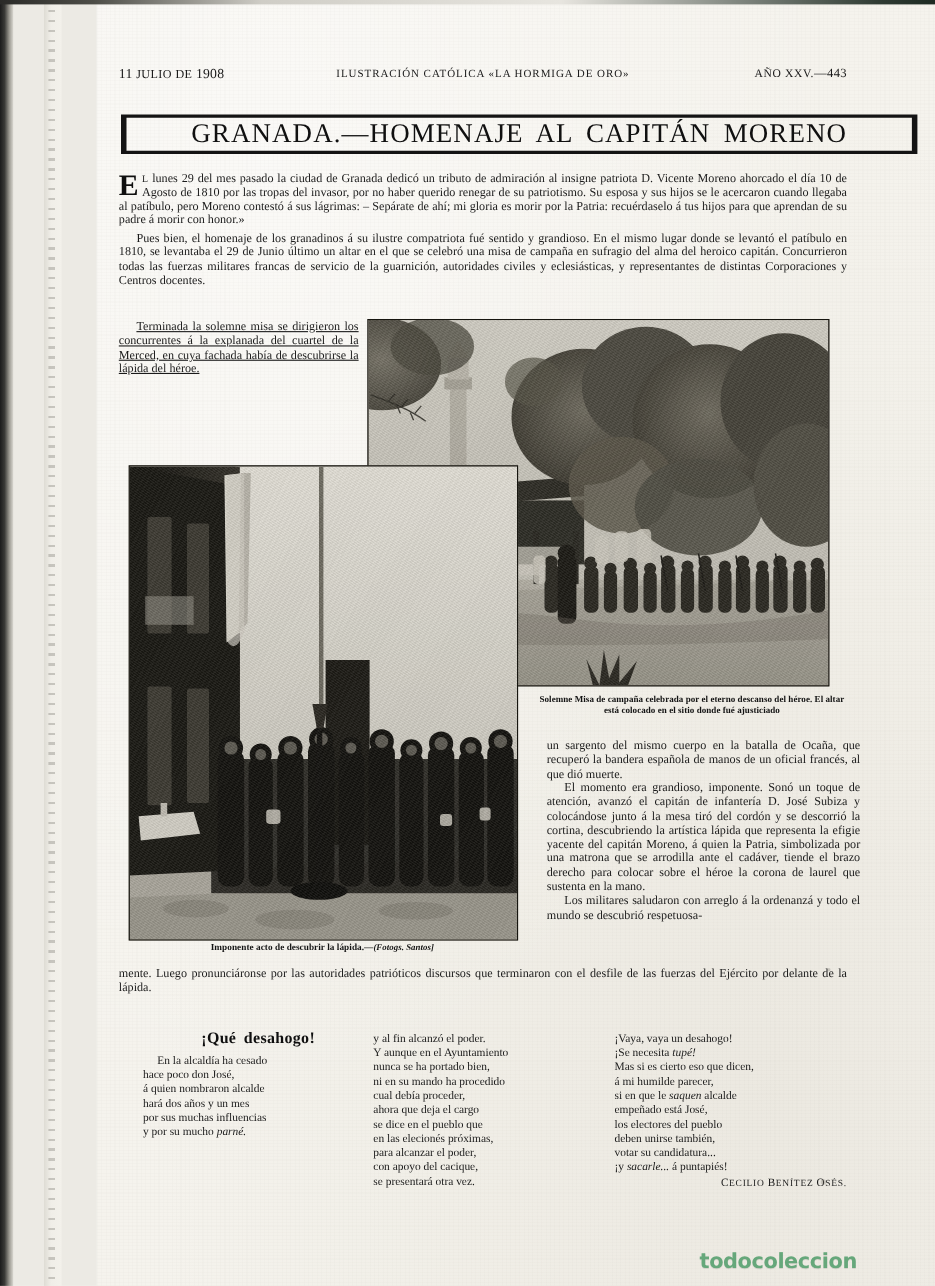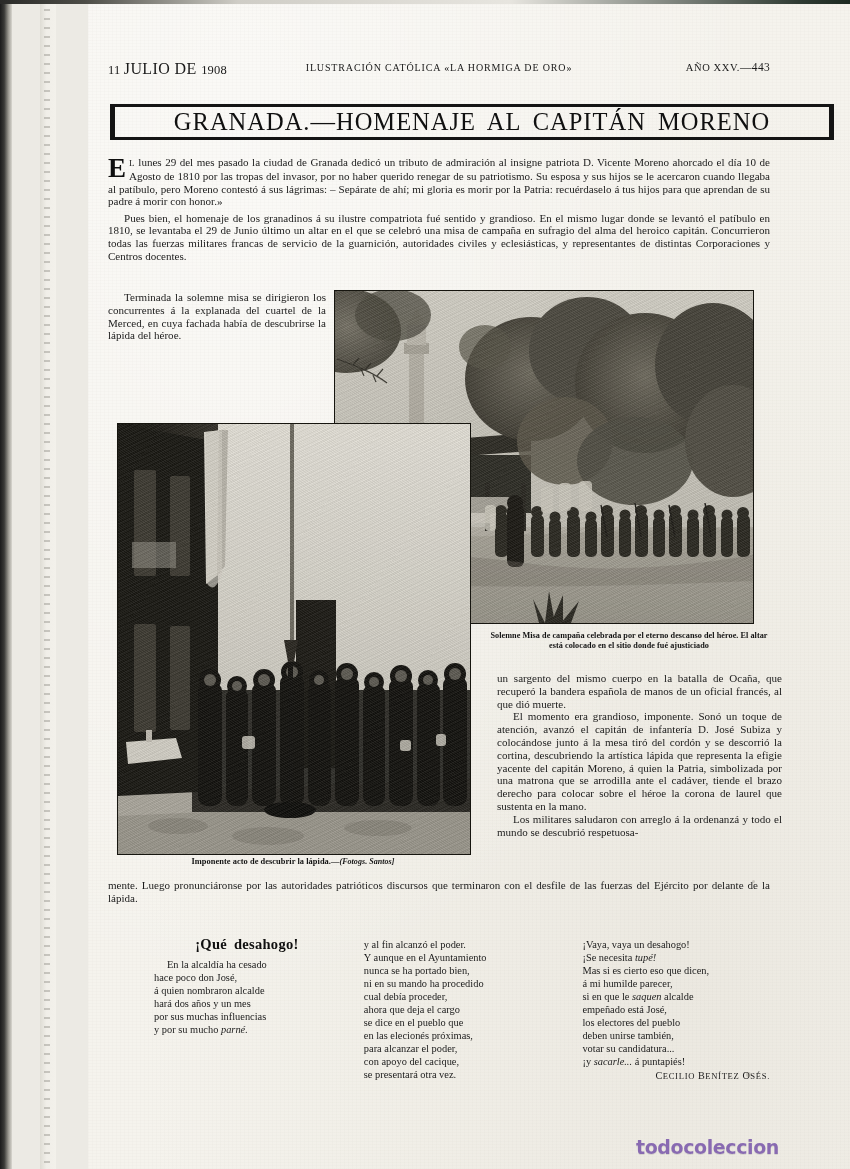--- a/index.html
+++ b/index.html
@@ -32,21 +32,21 @@
     background-image:
       repeating-linear-gradient(0deg, rgba(150,146,136,.10) 0 1px, rgba(0,0,0,0) 1px 3px),
       repeating-linear-gradient(90deg, rgba(150,146,136,.08) 0 1px, rgba(0,0,0,0) 1px 4px);}
 
   
   #content{position:absolute;left:108px;top:0;width:662px;height:1169px;}
 
   
   .masthead{position:absolute;top:60px;left:0;width:662px;height:18px;}
   .mh-date{position:absolute;left:0;top:0;font-size:12.5px;letter-spacing:.2px;}
-  .mh-date .sc{font-size:16px;letter-spacing:.4px;}
+  .mh-date .sc{font-size:11px;letter-spacing:.4px;}
   .mh-center{position:absolute;left:0;width:662px;text-align:center;top:2px;
       font-size:10px;letter-spacing:.85px;}
   .mh-right{position:absolute;right:0;top:1px;font-size:11.5px;letter-spacing:.3px;}
   .mh-right .sc{font-size:10.5px;letter-spacing:.6px;}
 
   
   .titlebox{position:absolute;left:2px;top:104px;width:724px;height:36px;
      border-top:3px solid #141414;border-bottom:3px solid #141414;
      border-left:5px solid #141414;border-right:5px solid #141414;
      box-sizing:border-box;display:flex;align-items:center;justify-content:center;}
@@ -60,21 +60,21 @@
   .col-text p.noind{text-indent:0;}
 
   
   #lead{position:absolute;left:0;top:156px;width:662px;}
   #lead .dropcap{float:left;font-size:27px;line-height:21px;
      margin:2px 3px 0 0;font-weight:700;color:#0f0f0f;}
   #lead .smallcaps{font-size:9px;letter-spacing:.3px;}
   #lead p.second{margin-top:3.5px;}
 
   
-  #narrow{position:absolute;left:0;top:291px;width:218px;}
+  #narrow{position:absolute;left:0;top:291px;width:218px;text-decoration:underline;}
 
   
   #tailpara{position:absolute;left:0;top:879px;width:662px;}
 
   
   #rightcol{position:absolute;left:377px;top:672px;width:285px;margin-left:12px;}
 
   
   .photo{position:absolute;border:1.5px solid #16150f;overflow:hidden;
          background:#8c887f;}
@@ -92,38 +92,38 @@
   .caption{position:absolute;text-align:center;font-size:8.2px;
      line-height:9.6px;font-weight:700;color:#131313;letter-spacing:.05px;}
   #cap-top{left:377px;top:631px;width:288px;}
   #cap-bottom{left:9px;top:857px;width:352px;font-size:8.4px;}
   #cap-bottom .credit{font-weight:700;font-style:italic;font-size:8px;}
   #cap-bottom .credit2{font-weight:700;font-style:italic;font-size:8px;}
 
   
   #poem{position:absolute;left:14px;top:938px;width:648px;
         display:flex;gap:0;}
-  .pcol{font-size:10.4px;line-height:13.05px;color:#1b1b1b;margin-left:24px;}
+  .pcol{font-size:10.4px;line-height:13.05px;color:#1b1b1b;}
   .pcol.c1{width:212px;padding-left:8px;}
   .pcol.c2{width:222px;}
   .pcol.c3{width:214px;}
   .poem-title{text-align:center;font-size:14.5px;font-weight:700;
      letter-spacing:.3px;word-spacing:3px;margin-bottom:7px;color:#0f0f0f;}
   .stanza{margin:0 0 0 0;}
   .stanza + .stanza{margin-top:0px;}
   .ln{white-space:nowrap;}
   .ln.ind{padding-left:13px;}
   .sig{text-align:right;font-size:10.2px;letter-spacing:.5px;margin-top:1px;}
   .sig .sc{font-size:8.6px;letter-spacing:.7px;}
   em{font-style:italic;}
 
   
   #watermark{position:absolute;left:636px;top:1136px;width:200px;height:24px;
      font-family:"DejaVu Sans", sans-serif;font-weight:700;font-size:19px;
-     letter-spacing:-.4px;color:#4c1d95;opacity:.62;
+     letter-spacing:-.4px;color:#15803d;opacity:.62;
      text-shadow:0 1px 0 rgba(190,188,180,.75);}
   .spot{position:absolute;border-radius:50%;background:rgba(120,116,106,.30);}
 </style>
 </head>
 <body>
 
 <div id="scan">
   <div id="page">
     <div id="page-inner"></div>
     <div id="grain"></div>

